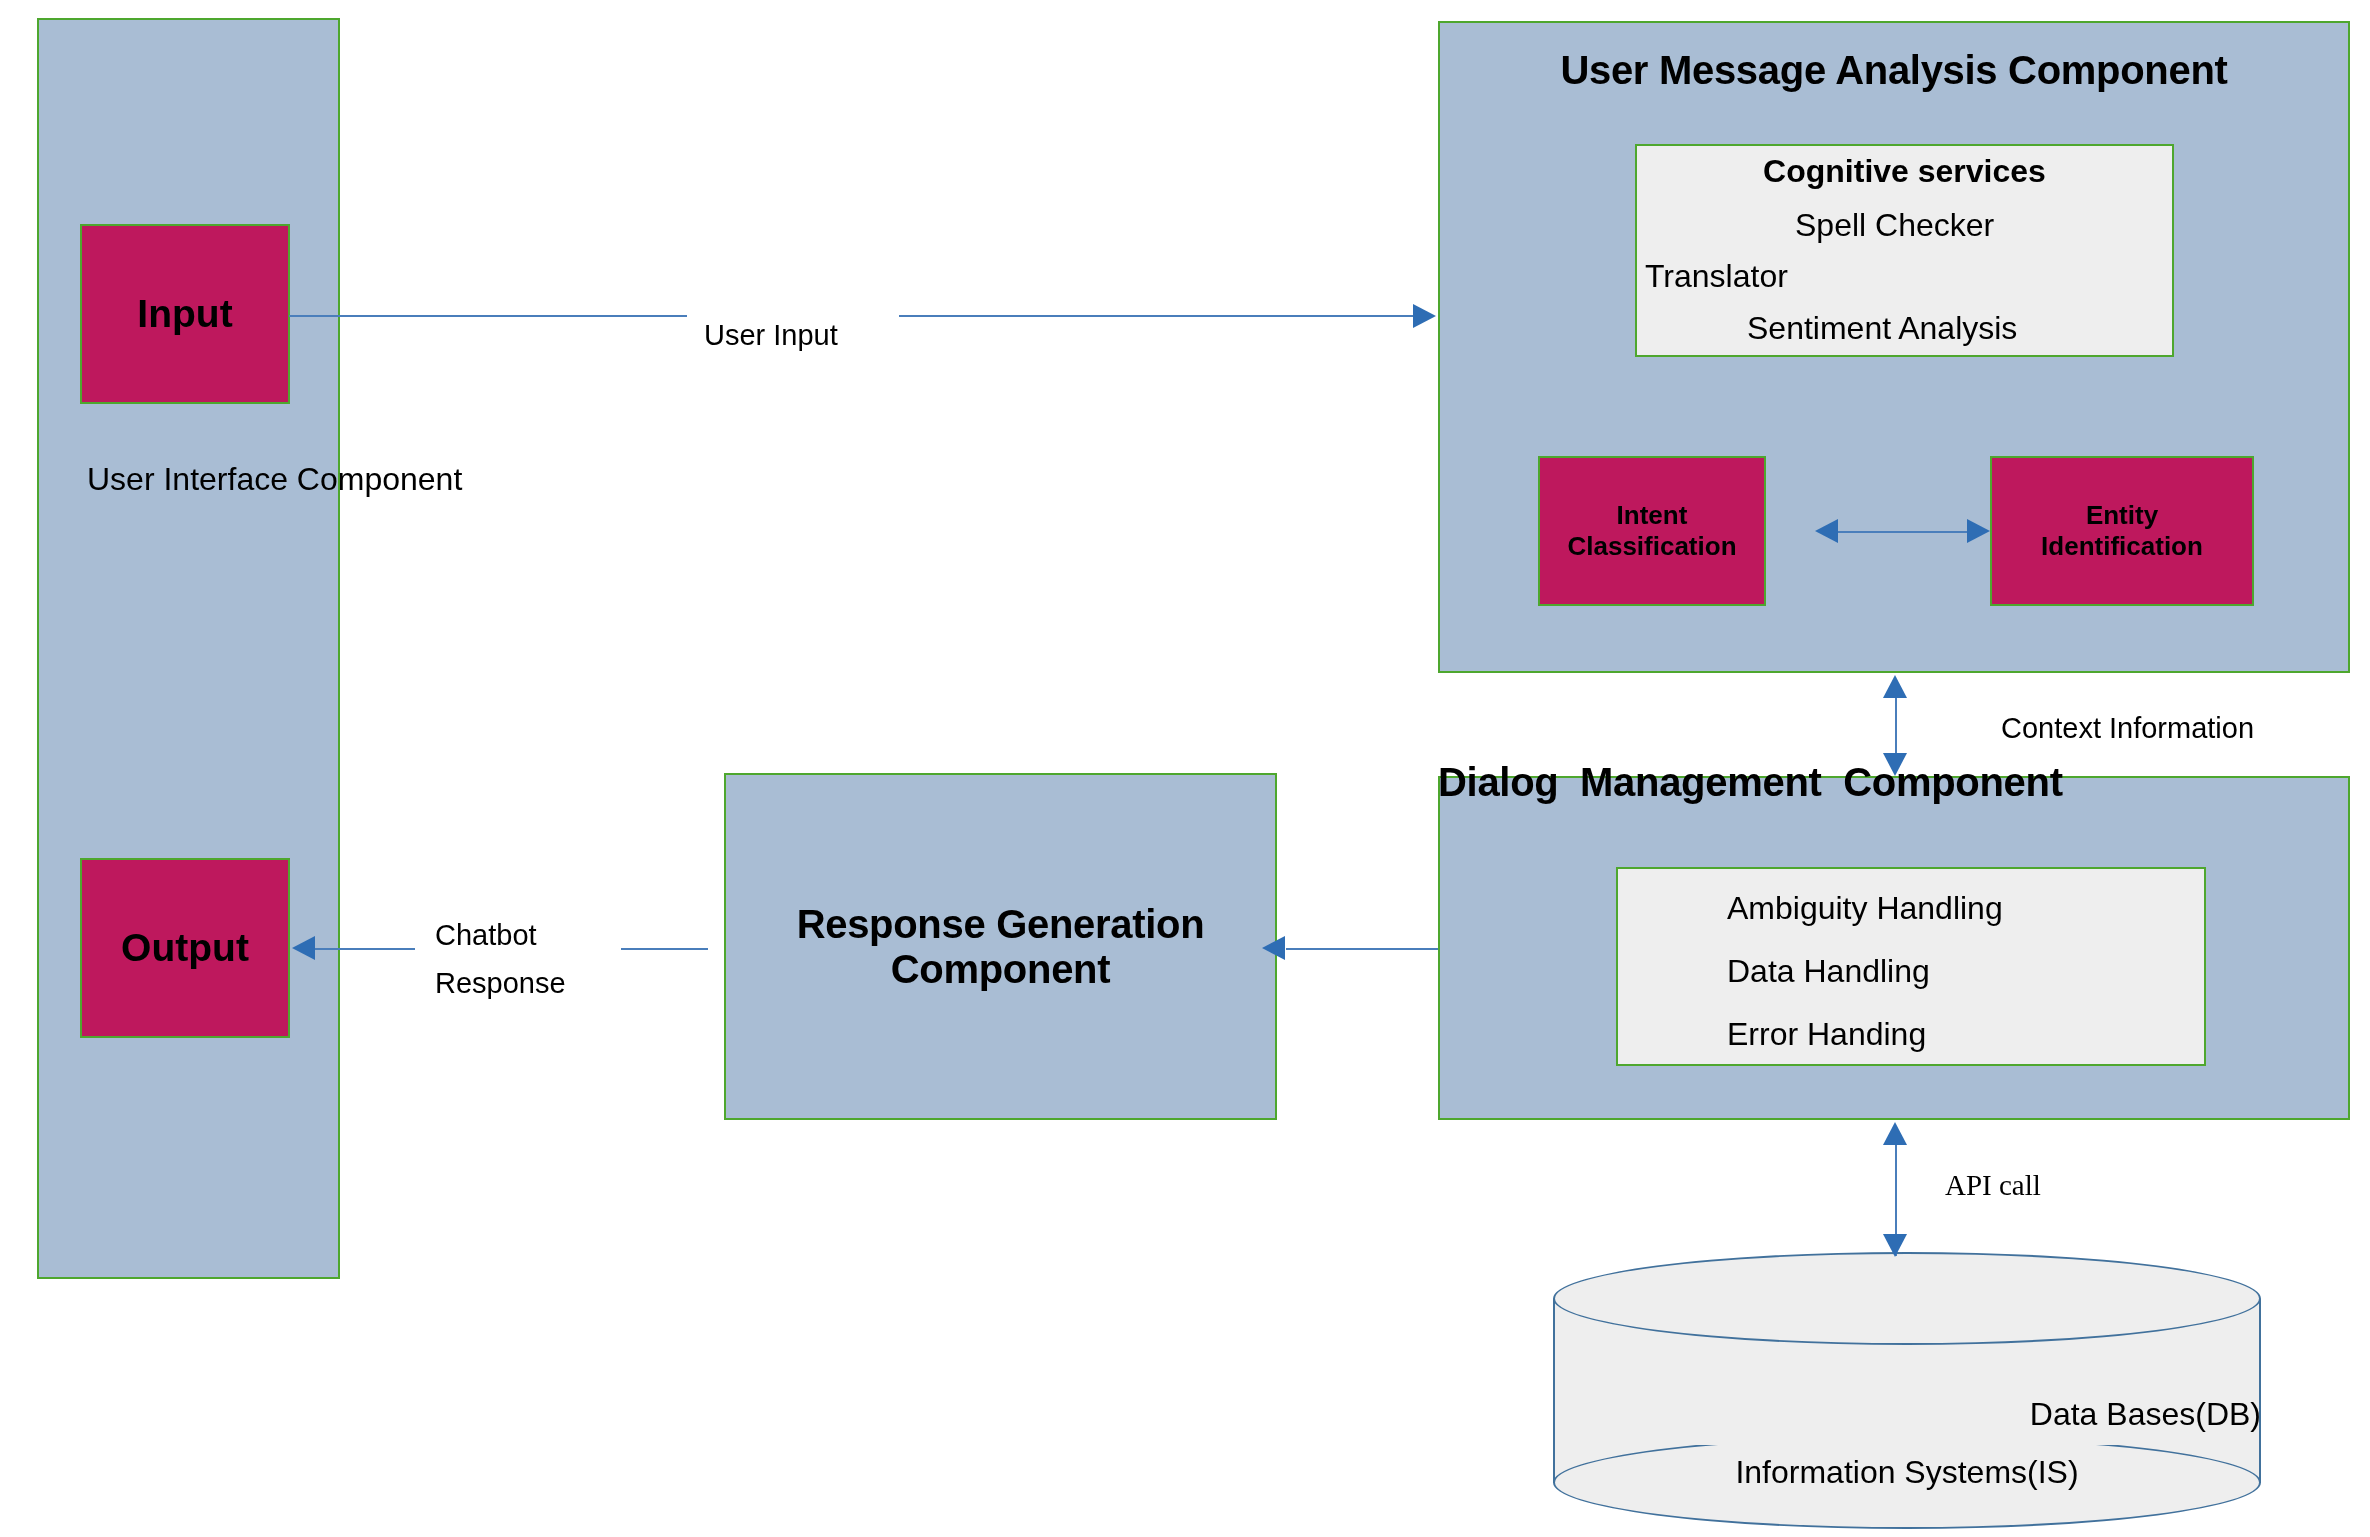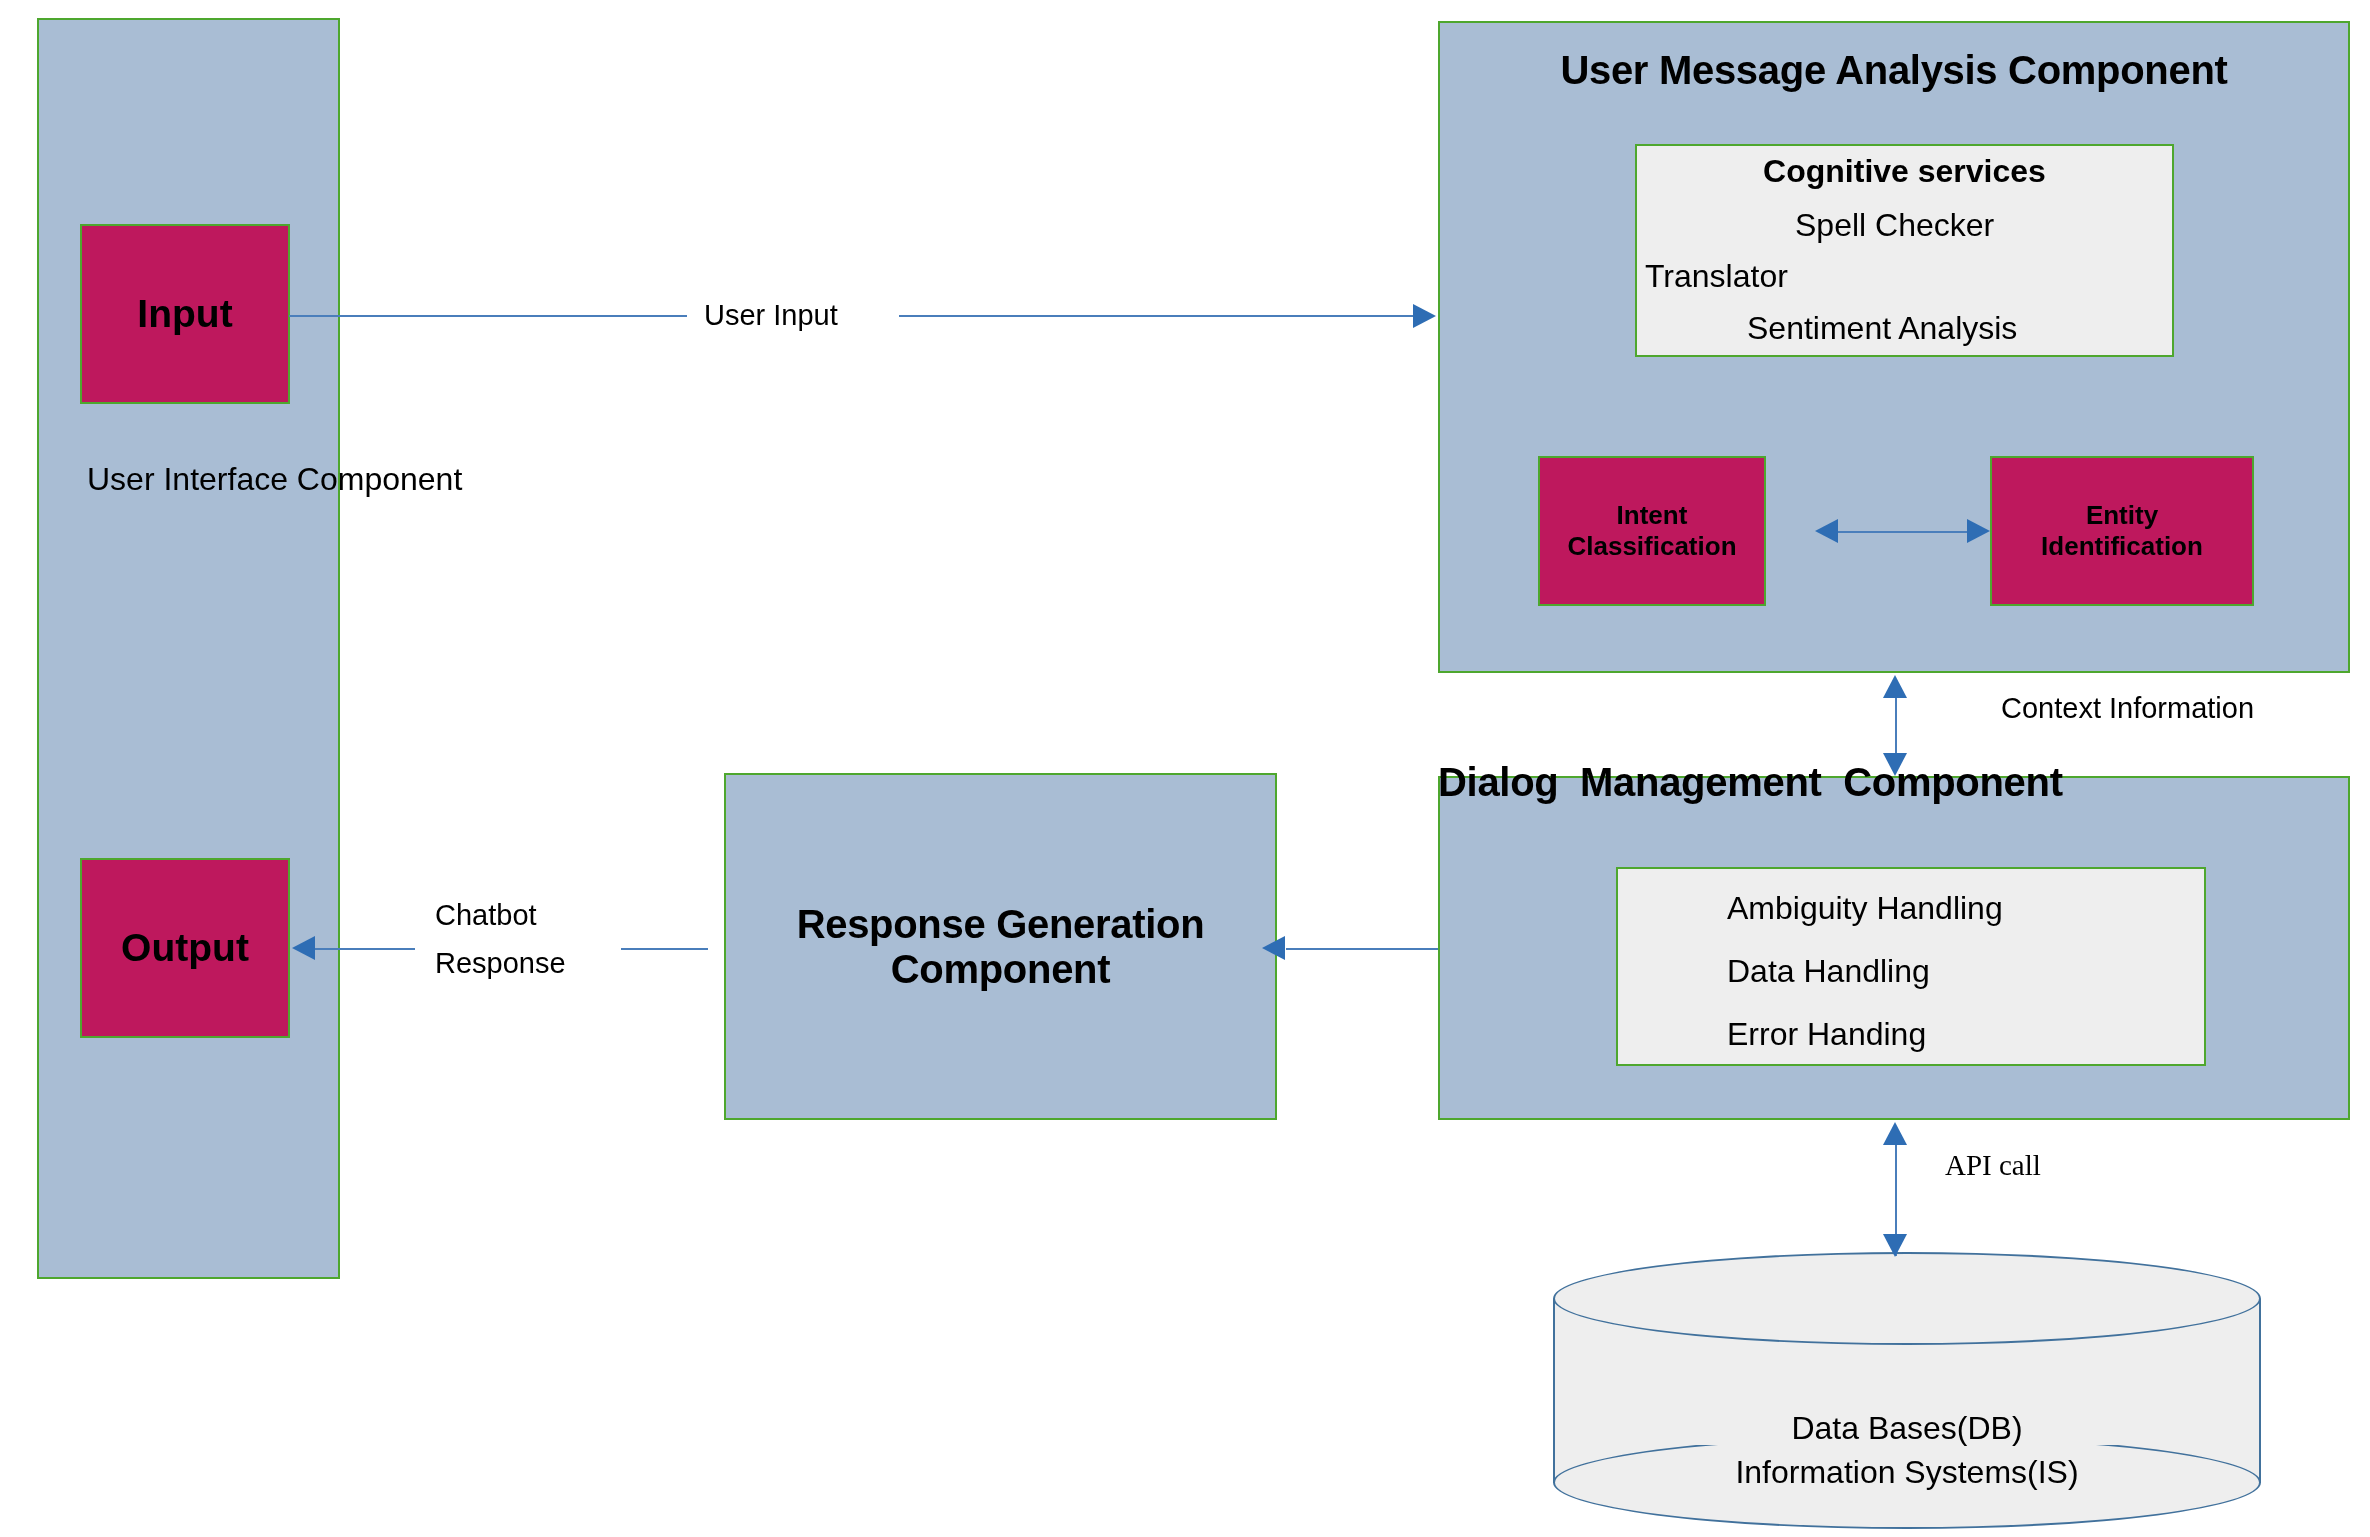--- a/index.html
+++ b/index.html
@@ -54,20 +54,21 @@
   }
   .lbl-sub {
     font-size: 32px;
   }
   .lbl-small-bold {
     font-size: 26px;
     font-weight: bold;
   }
   .lbl-edge {
     font-size: 29px;
+    margin-top: 20px;
   }
   .lbl-io {
     font-size: 39px;
     font-weight: bold;
   }
   .lbl-ui {
     font-size: 32px;
   }
 
   
@@ -186,21 +187,21 @@
     <span class="lbl-heading">Response Generation</span>
     <span class="lbl-heading">Component</span>
   </div>
 
   <div class="cyl-wrap" style="left:1553px; top:1252px; width:708px; height:277px;">
     <div class="cyl-body" style="top:47px; width:708px; height:184px;"></div>
     <div class="cyl-ellipse" style="top:184px; width:708px; height:93px;"></div>
     <div class="cyl-body" style="top:47px; width:708px; height:146px; border-top:none; border-bottom:none;"></div>
     <div class="cyl-ellipse" style="top:0px; width:708px; height:93px;"></div>
 
-    <div class="cyl-text lbl-sub" style="top:158px;">Data Bases(DB)</div>
+    <div class="cyl-text lbl-sub" style="top:144px;text-align:right;">Data Bases(DB)</div>
     <div class="cyl-text lbl-sub" style="top:202px;">Information Systems(IS)</div>
   </div>
 
   <div class="hline" style="left:289px; top:315px; width:398px;"></div>
   <div class="hline" style="left:899px; top:315px; width:514px;"></div>
   <div class="arrow-head ah-right" style="left:1413px; top:304px;"></div>
   <div class="t lbl-edge" style="left:704px; top:298px;">User Input</div>
 
   <div class="hline" style="left:621px; top:948px; width:87px;"></div>
   <div class="hline" style="left:315px; top:948px; width:100px;"></div>

